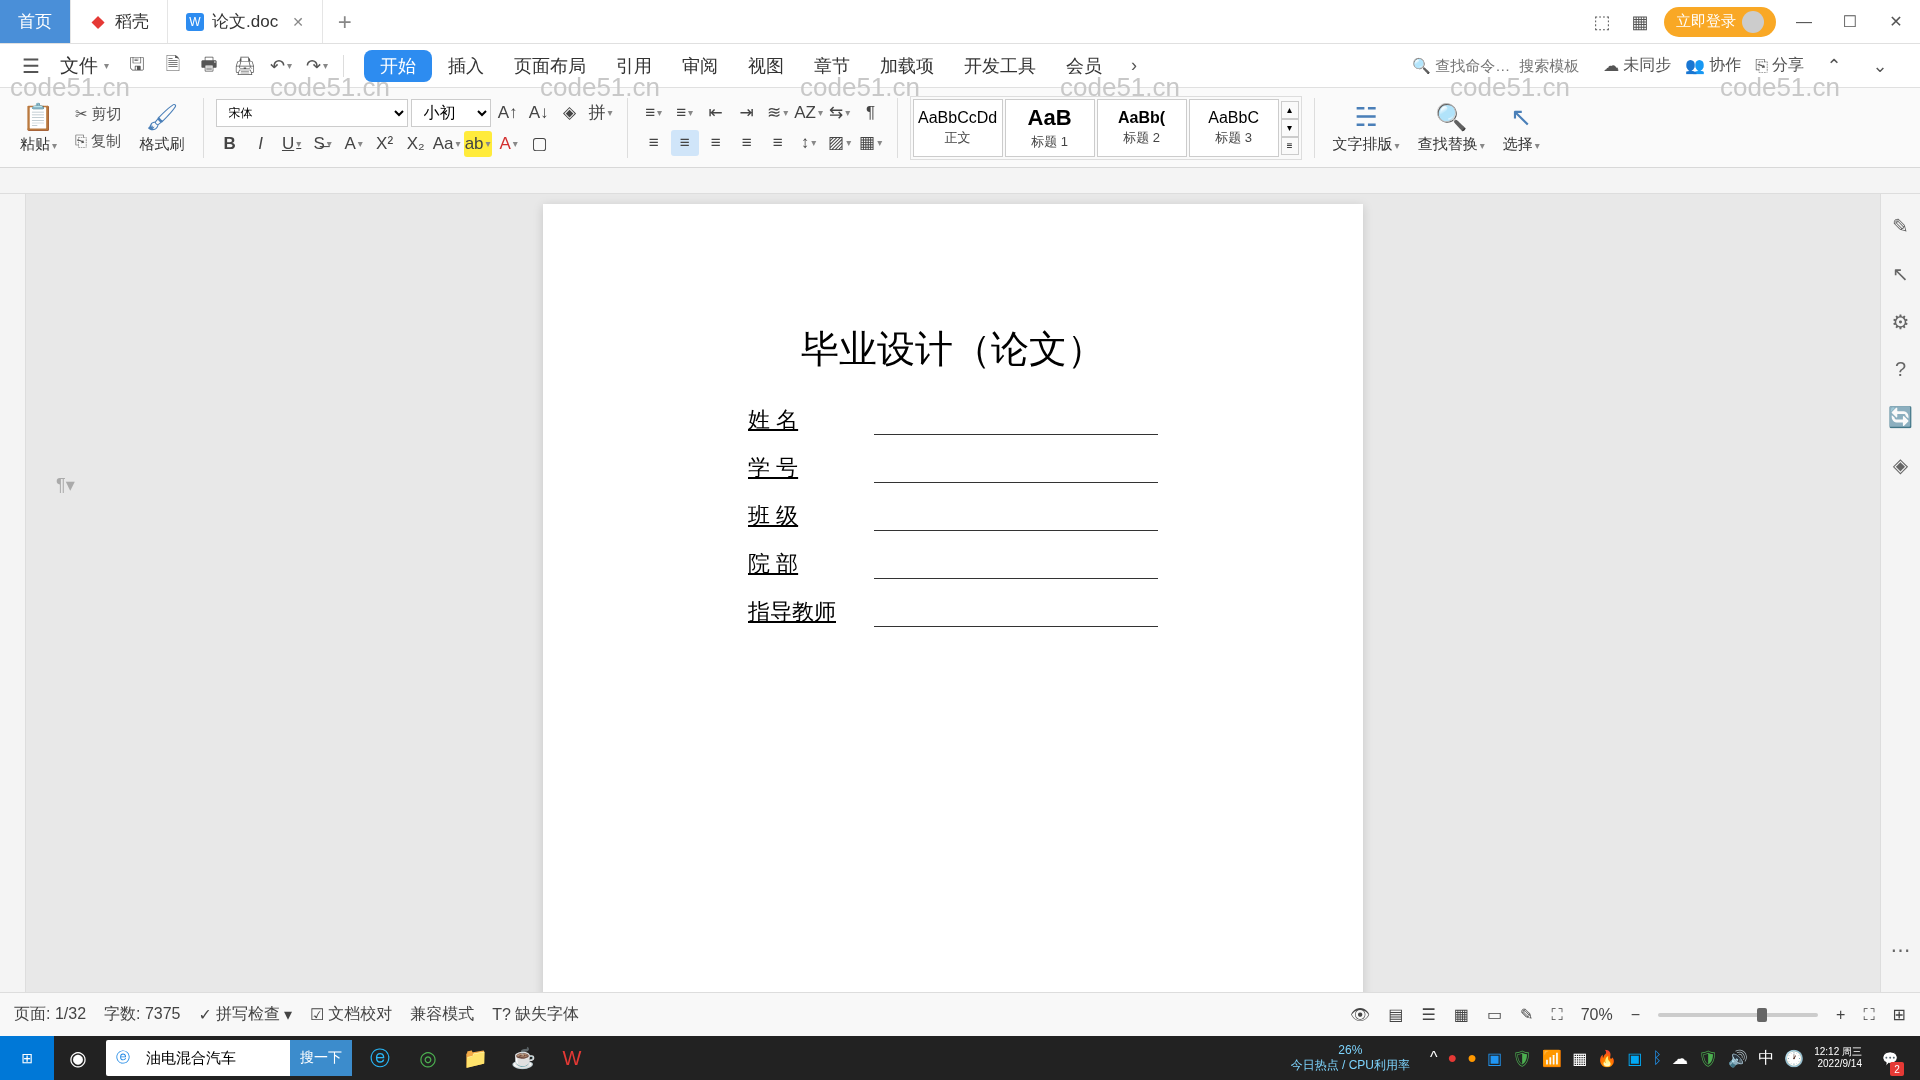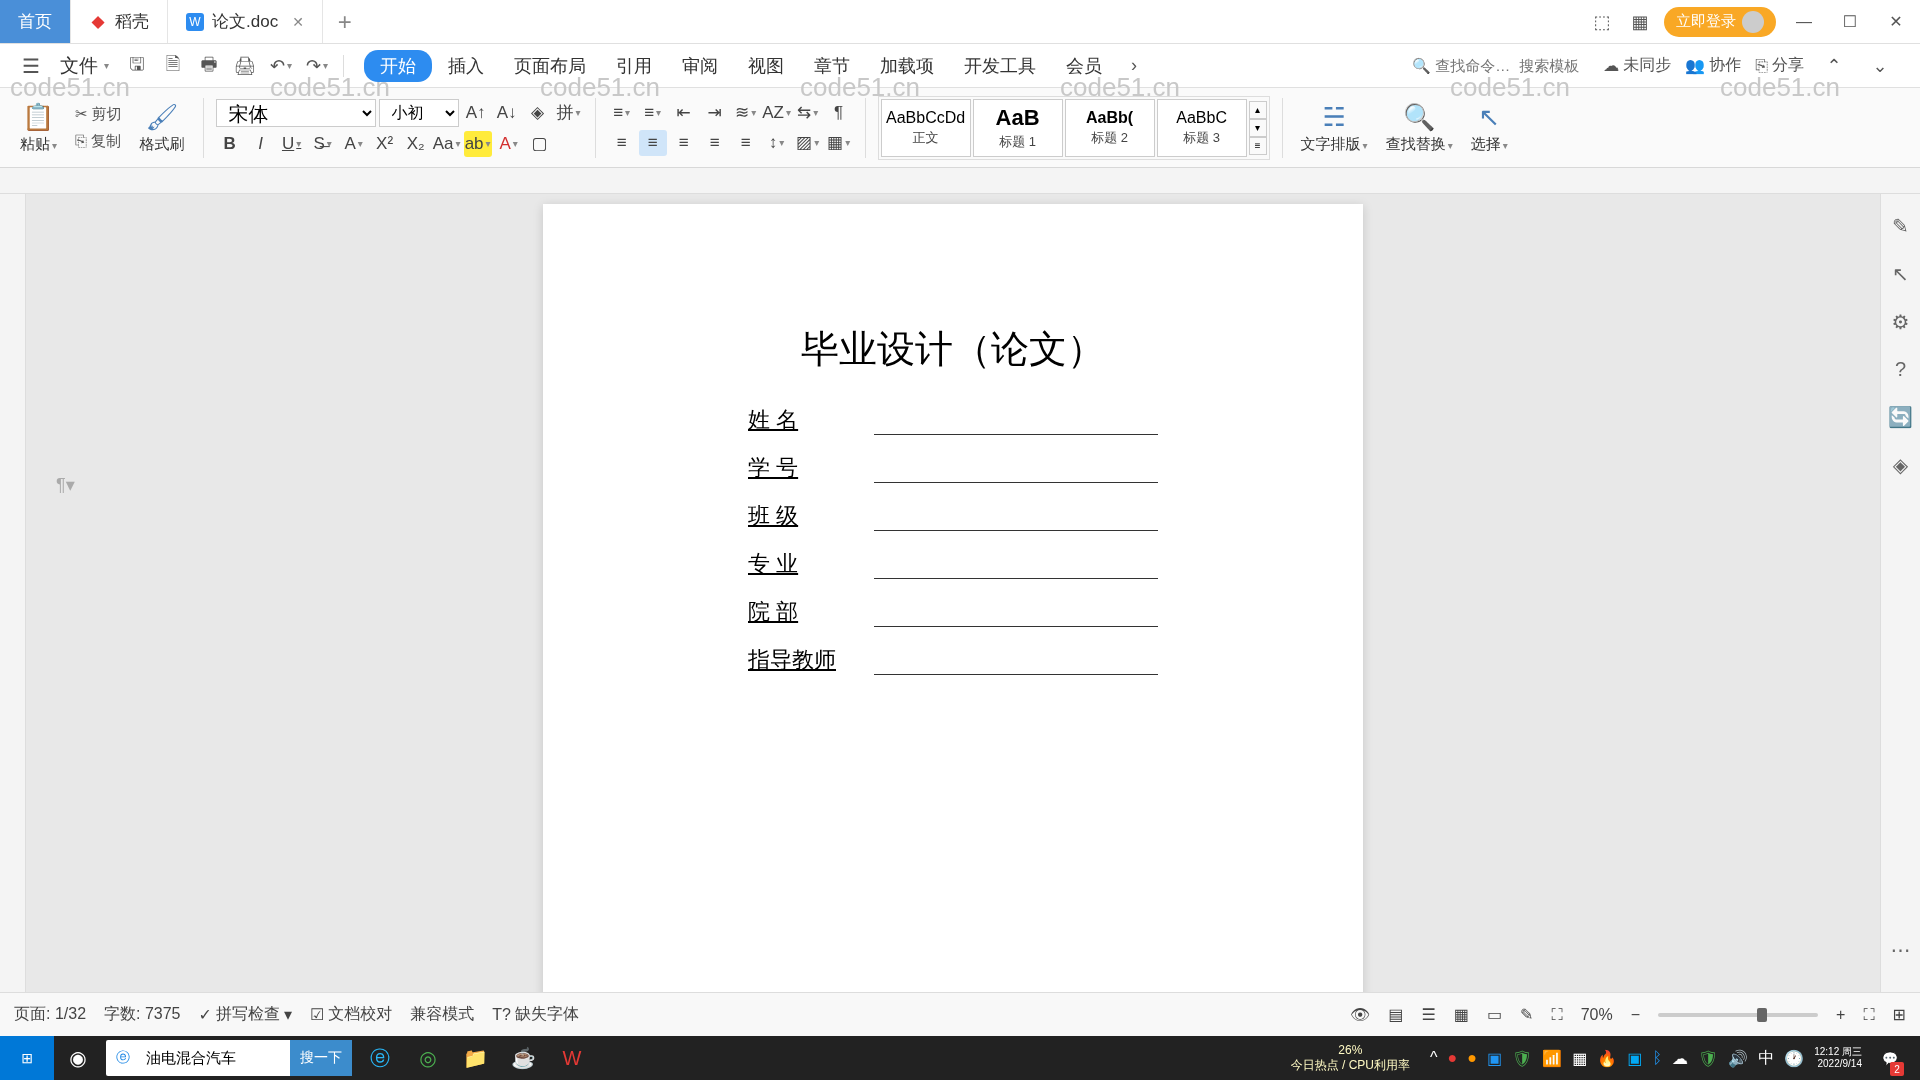--- a/index.html
+++ b/index.html
@@ -21,36 +21,36 @@
 .win-btn { width: 36px; height: 36px; display: flex; align-items: center; justify-content: center; color: #555; cursor: pointer; font-size: 16px; }
 
 
 .menubar { height: 44px; display: flex; align-items: center; padding: 0 14px; border-bottom: 1px solid #e0e0e0; gap: 4px; }
 .hamburger { font-size: 20px; color: #555; padding: 4px 8px; cursor: pointer; }
 .file-menu { font-size: 19px; color: #333; padding: 4px 8px; cursor: pointer; display: flex; align-items: center; gap: 4px; }
 .qa-icon { width: 28px; height: 28px; display: inline-flex; align-items: center; justify-content: center; color: #555; cursor: pointer; font-size: 18px; margin: 0 2px; }
 .qa-sep { width: 1px; height: 22px; background: #ddd; margin: 0 6px; }
 .ribbon-tabs { display: flex; align-items: center; gap: 2px; margin-left: 10px; }
 .ribbon-tab { padding: 5px 14px; font-size: 18px; color: #333; cursor: pointer; border-radius: 4px; }
-.ribbon-tab.active { background: #2d8cf0; color: #fff; border-radius: 14px; padding: 4px 16px; }
+.ribbon-tab.active { background: #2d8cf0; color: #fff; border-radius: 8px; padding: 4px 16px; }
 .menubar-spacer { flex: 1; }
 .search-wrap { display: flex; align-items: center; gap: 4px; color: #999; font-size: 15px; }
 .search-wrap input { border: none; outline: none; font-size: 15px; width: 80px; color: #666; }
 .menubar-right { display: flex; align-items: center; gap: 14px; padding-right: 10px; }
 .menubar-right-item { display: flex; align-items: center; gap: 4px; font-size: 16px; color: #555; cursor: pointer; }
 
 
 .ribbon { height: 80px; background: #fafafa; border-bottom: 1px solid #d8d8d8; display: flex; align-items: center; padding: 0 14px; gap: 6px; }
 .rgroup { display: flex; flex-direction: column; gap: 4px; }
 .big-btn { display: flex; flex-direction: column; align-items: center; gap: 2px; padding: 2px 6px; cursor: pointer; }
 .big-btn .icon { font-size: 26px; color: #4a7fb8; }
 .big-btn .lbl { font-size: 15px; color: #333; }
 .small-btn { display: flex; align-items: center; gap: 4px; padding: 2px 6px; font-size: 15px; color: #555; cursor: pointer; }
 .sep { width: 1px; height: 60px; background: #ddd; margin: 0 6px; }
-.font-select { border: 1px solid #ccc; background: #fff; padding: 2px 8px; font-size: 20px; width: 160px; height: 28px; }
+.font-select { border: 1px solid #ccc; background: #fff; padding: 2px 8px; font-size: 12px; width: 192px; height: 28px; }
 .size-select { border: 1px solid #ccc; background: #fff; padding: 2px 8px; font-size: 16px; width: 80px; height: 28px; }
 .fmt-btn { width: 28px; height: 26px; display: inline-flex; align-items: center; justify-content: center; cursor: pointer; font-size: 17px; color: #444; border-radius: 3px; }
 .fmt-btn.active { background: #d0e5f9; }
 .fmt-row { display: flex; gap: 3px; align-items: center; }
 .style-gallery { display: flex; gap: 2px; align-items: center; border: 1px solid #ddd; padding: 2px; }
 .style-item { width: 90px; height: 58px; border: 1px solid #ccc; display: flex; flex-direction: column; align-items: center; justify-content: center; cursor: pointer; background: #fff; }
 .style-item .preview { font-size: 16px; }
 .style-item .lbl { font-size: 13px; color: #444; margin-top: 2px; }
 .style-nav { display: flex; flex-direction: column; }
 .style-nav span { width: 18px; height: 18px; border: 1px solid #ccc; display: flex; align-items: center; justify-content: center; font-size: 10px; cursor: pointer; }
@@ -344,24 +344,20 @@
         </div>
       <div class="form-row">
           <span class="flab">学 号</span>
           <span class="fval"></span>
         </div>
       <div class="form-row">
           <span class="flab">班 级</span>
           <span class="fval"></span>
         </div>
       <div class="form-row">
-          <span class="flab">专 业</span>
-          <span class="fval"></span>
-        </div>
-      <div class="form-row">
           <span class="flab">院 部</span>
           <span class="fval"></span>
         </div>
       <div class="form-row">
           <span class="flab">指导教师</span>
           <span class="fval"></span>
         </div>
     </div>
   </div>
 </div>
@@ -416,21 +412,21 @@
     <span class="ie">ⓔ</span>
     <input value="油电混合汽车" style="">
     <span class="sbtn">搜一下</span>
   </div>
   <div class="os-icon" style="color:#29b6f6">ⓔ</div>
   <div class="os-icon" style="color:#4caf50">◎</div>
   <div class="os-icon" style="color:#ffb74d">📁</div>
   <div class="os-icon" style="color:#8d6e63">☕</div>
   <div class="os-icon" style="color:#e53935">W</div>
   <div style="flex:1"></div>
-  <div style="text-align:center;font-size:12px;color:#fef9c3;margin-right:20px">
+  <div style="text-align:center;font-size:12px;color:#7dd3fc;margin-right:20px">
     <div>26%</div>
     <div><span>今日热点</span> / <span>CPU利用率</span></div>
   </div>
   <div class="os-tray">
     <span class="tray-icon">^</span>
     <span class="tray-icon" style="color:#e53935">●</span>
     <span class="tray-icon" style="color:#ff9800">●</span>
     <span class="tray-icon" style="color:#2196f3">▣</span>
     <span class="tray-icon" style="color:#4caf50">🛡</span>
     <span class="tray-icon">📶</span>

